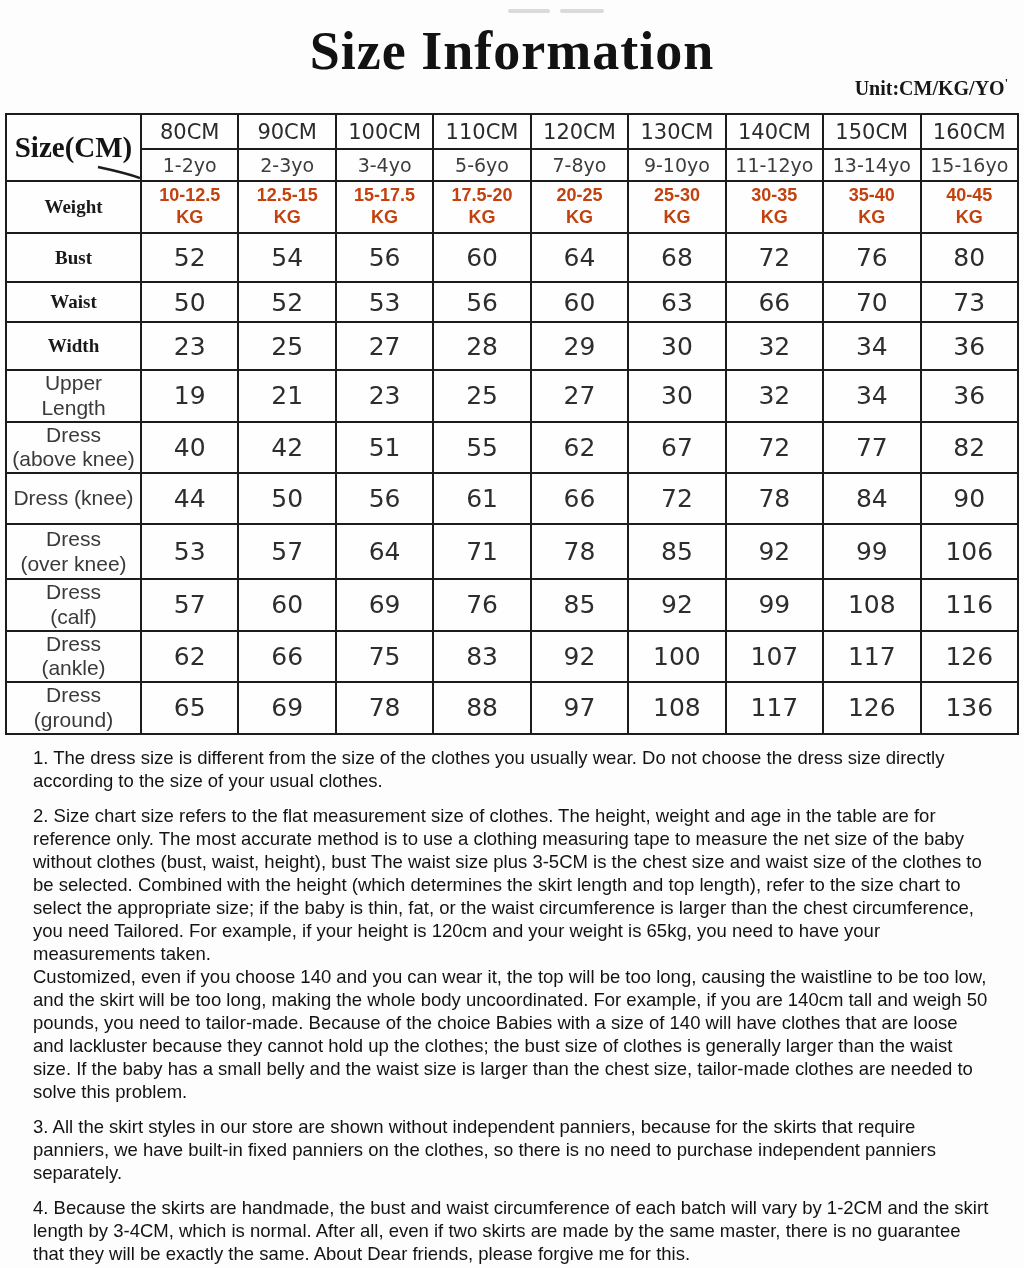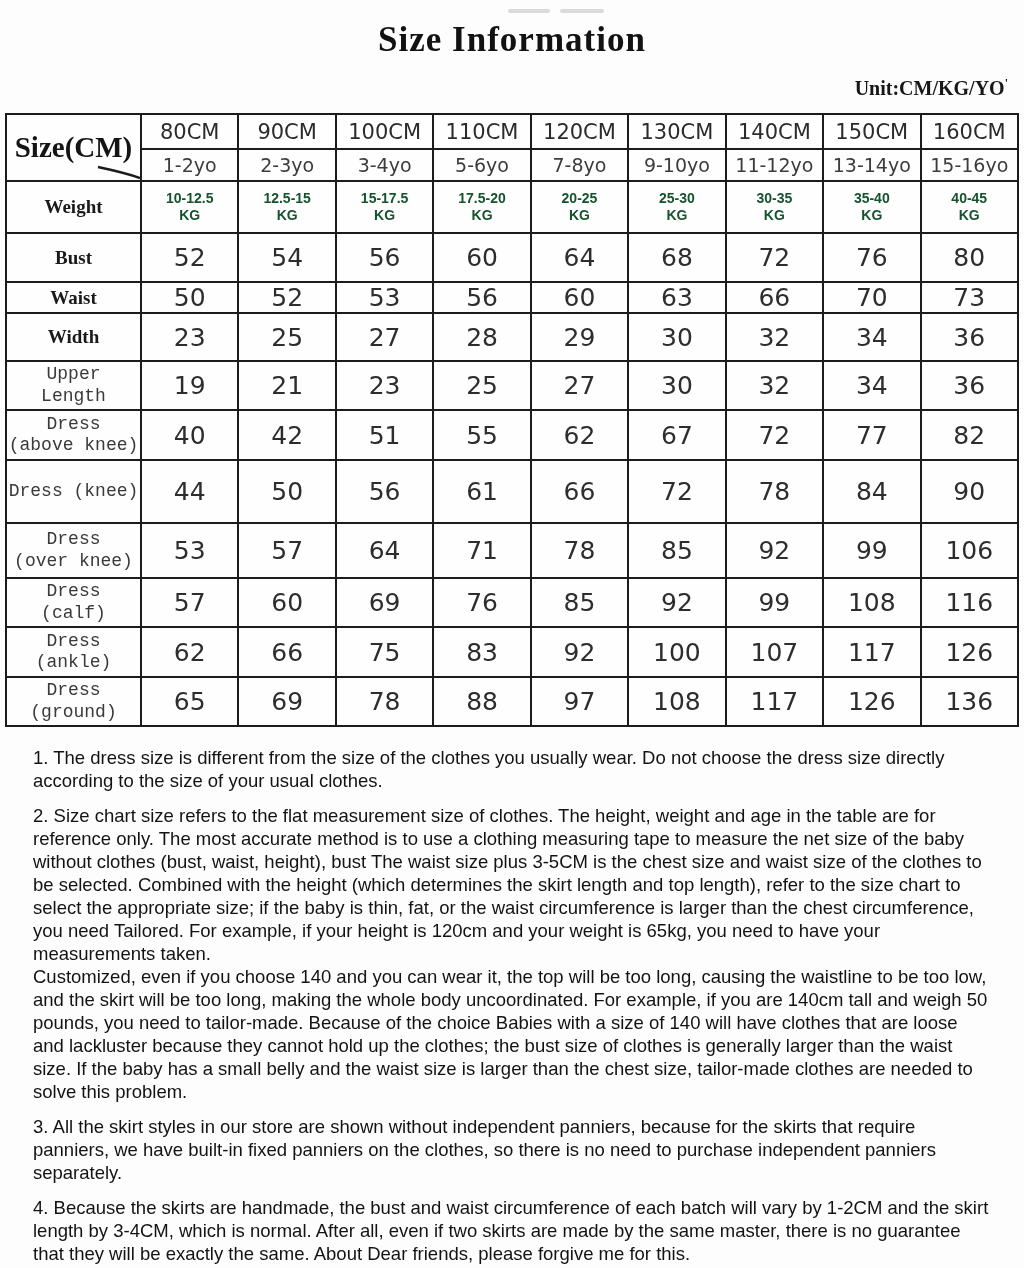--- a/index.html
+++ b/index.html
@@ -12,21 +12,21 @@
   }
   .smudge {
     position:absolute; height:4px; background:#9a9a9a; opacity:.35; border-radius:2px;
   }
   .smudge.s1 { left:508px; top:9px; width:42px; }
   .smudge.s2 { left:560px; top:9px; width:44px; }
   .page-title {
     position:absolute; top:20px; left:0; width:100%;
     text-align:center;
     font-family:"Liberation Serif", serif; font-weight:bold;
-    font-size:35px; letter-spacing:1px; color:#121212;
+    font-size:54px; letter-spacing:1px; color:#121212;
   }
   .unit-label {
     position:absolute; top:76px; right:16px;
     font-family:"Liberation Serif", serif; font-weight:bold;
     font-size:20px; color:#171717;
   }
   .unit-label sup { font-size:12px; }
 
   table.size-table {
     position:absolute; left:5px; top:113px;
@@ -40,28 +40,28 @@
   td.corner-cell {
     font-family:"Liberation Serif", serif; font-weight:bold;
     font-size:29px; color:#141414; position:relative; letter-spacing:0px;
   }
   td.corner-cell .swoosh { position:absolute; right:-2px; bottom:0; }
   td.serif-label {
     font-family:"Liberation Serif", serif; font-weight:bold;
     font-size:19px; color:#1a1a1a;
   }
   td.sans-label {
-    font-family:Liberation Mono, monospace;
-    font-size:18px; color:#3a3a3a; white-space:pre-line; line-height:1.18;text-align:center;
+    font-family:Liberation Sans, sans-serif;
+    font-size:21px; color:#3a3a3a; white-space:pre-line; line-height:1.18;text-align:center;
   }
   td.size-cell { font-family:"DejaVu Sans", sans-serif; font-size:21px; color:#2b2b2b; }
   td.age-cell  { font-family:"DejaVu Sans", sans-serif; font-size:19px; color:#3c3c3c; }
   td.weight-cell {
     font-family:"Liberation Sans", sans-serif; font-weight:bold;
-    font-size:14px; line-height:1.2; color:#14532d;
+    font-size:18px; line-height:1.2; color:#c2410c;
   }
   td.val-cell { font-family:"DejaVu Sans", sans-serif; font-size:25px; color:#2d2d2d; }
 
   .notes {
     position:absolute; left:33px; top:746px; width:957px;
     font-size:18.5px; line-height:23px; color:#131313;
   }
   .notes p { margin:0 0 12px 0; }
   .notes .part { display:block; }
 </style>
@@ -158,21 +158,21 @@
         <td class="val-cell">52</td>
         <td class="val-cell">54</td>
         <td class="val-cell">56</td>
         <td class="val-cell">60</td>
         <td class="val-cell">64</td>
         <td class="val-cell">68</td>
         <td class="val-cell">72</td>
         <td class="val-cell">76</td>
         <td class="val-cell">80</td>
       </tr>
-      <tr style="height: 31px;">
+      <tr style="height: 40px;">
         <td class="serif-label">Waist</td>
         <td class="val-cell">50</td>
         <td class="val-cell">52</td>
         <td class="val-cell">53</td>
         <td class="val-cell">56</td>
         <td class="val-cell">60</td>
         <td class="val-cell">63</td>
         <td class="val-cell">66</td>
         <td class="val-cell">70</td>
         <td class="val-cell">73</td>
@@ -208,21 +208,21 @@
         <td class="val-cell">40</td>
         <td class="val-cell">42</td>
         <td class="val-cell">51</td>
         <td class="val-cell">55</td>
         <td class="val-cell">62</td>
         <td class="val-cell">67</td>
         <td class="val-cell">72</td>
         <td class="val-cell">77</td>
         <td class="val-cell">82</td>
       </tr>
-      <tr style="height: 63px; border-radius: 7px;">
+      <tr style="height: 51px; border-radius: 7px;">
         <td class="sans-label">Dress (knee)</td>
         <td class="val-cell">44</td>
         <td class="val-cell">50</td>
         <td class="val-cell">56</td>
         <td class="val-cell">61</td>
         <td class="val-cell">66</td>
         <td class="val-cell">72</td>
         <td class="val-cell">78</td>
         <td class="val-cell">84</td>
         <td class="val-cell">90</td>

